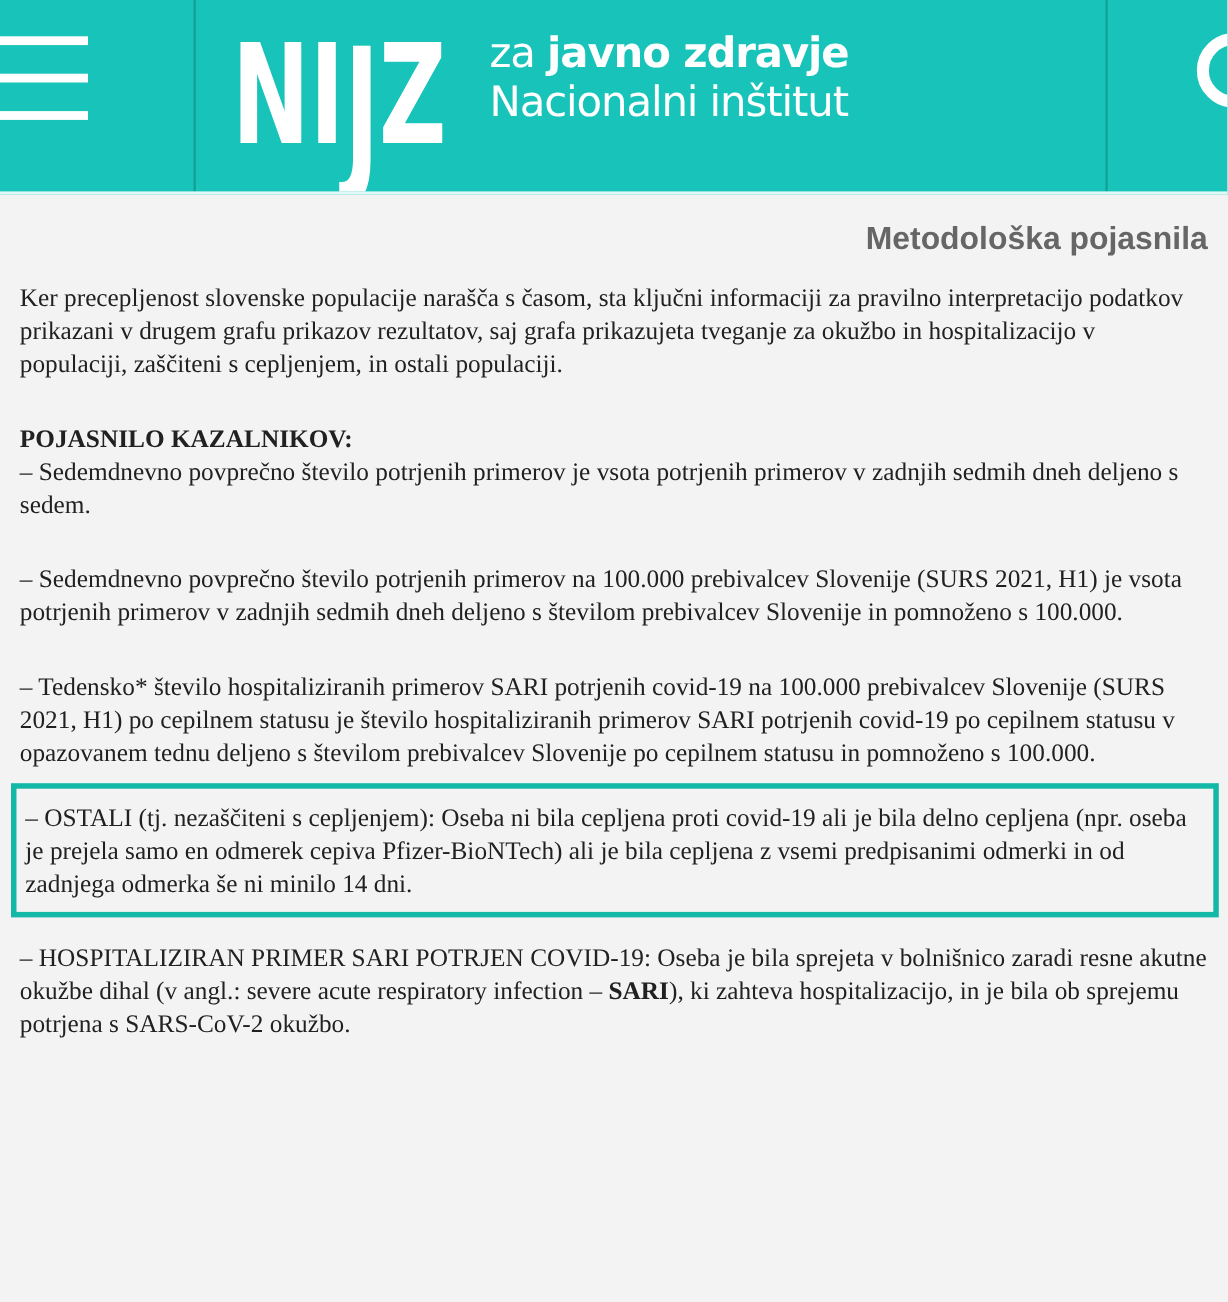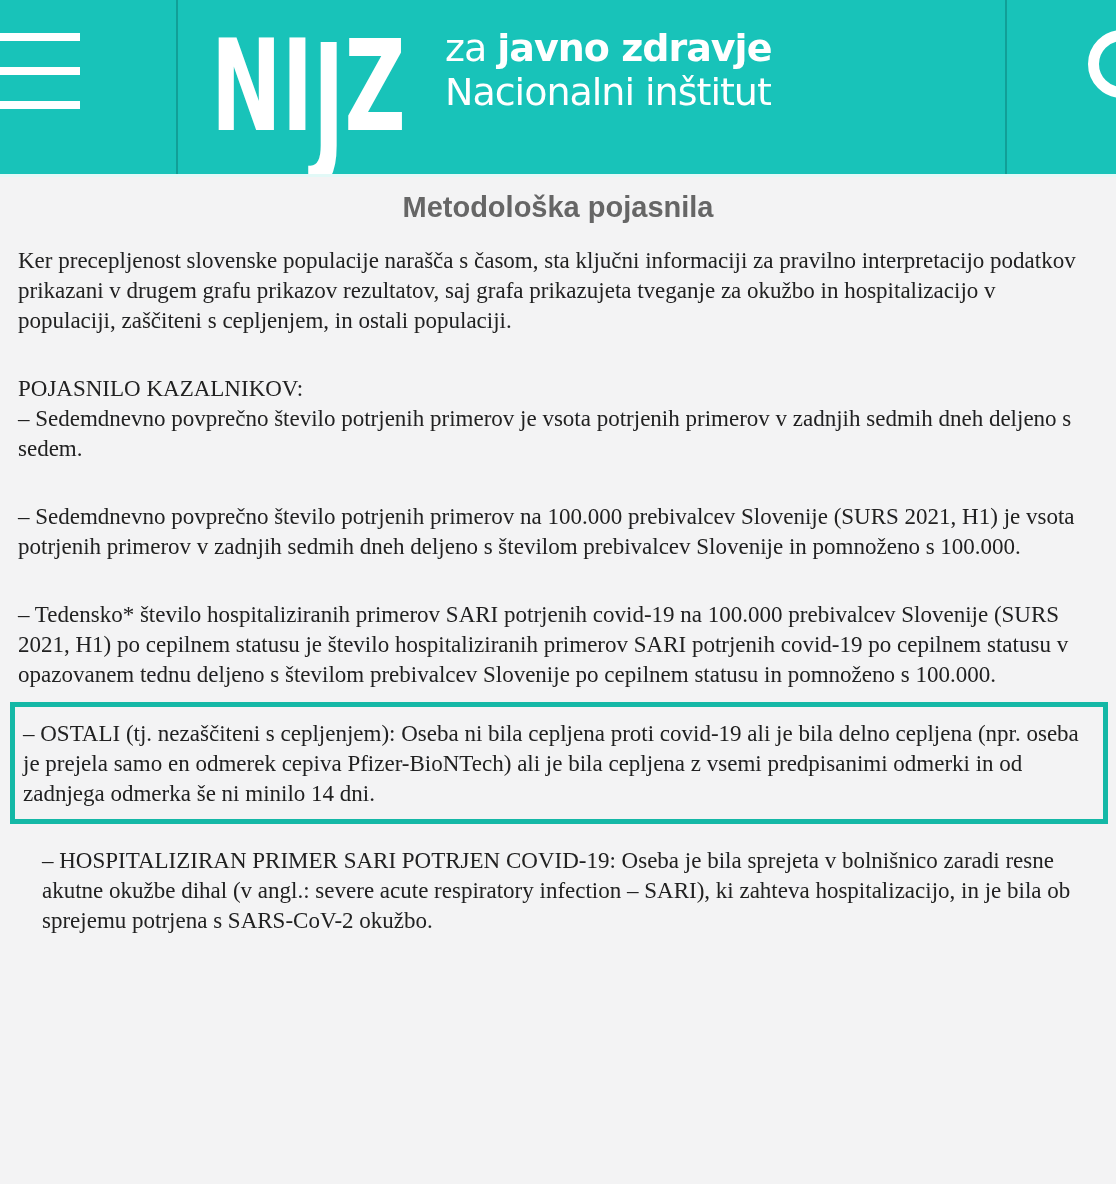--- a/index.html
+++ b/index.html
@@ -75,38 +75,38 @@
   
   .content {
     padding: 8px 18px 22px 18px;
     color: #212121;
   }
   .page-title {
     font-family: "Liberation Sans", "DejaVu Sans", sans-serif;
     font-size: 29px; line-height: 34px;
     font-weight: 700;
     color: #666666;
-    text-align: center;
-    margin: 5px 0 22px 0;
+    text-align: right;
+    margin: 15px 0 22px 0;
   }
   .para {
     font-size: 23px;
     line-height: 30px;
     margin: 0 0 38px 0;
   }
   .para.nomargin { margin: 0; }
-  .bold { font-weight: 400; }
+  .bold { font-weight: 700; }
 
   .redbox {
     border: 5px solid #14b8a6;
     margin: -26px -10px 22px -8px;
     padding: 12px 8px 10px 8px;
     background: transparent;
   }
-  .last { margin-bottom: 0; margin-left: 24px; }
+  .last { margin-bottom: 0; }
 </style>
 </head>
 <body>
 
 <header class="site-header">
   <div class="menu-btn">
     <div class="bar"></div>
     <div class="bar"></div>
     <div class="bar"></div>
   </div>

